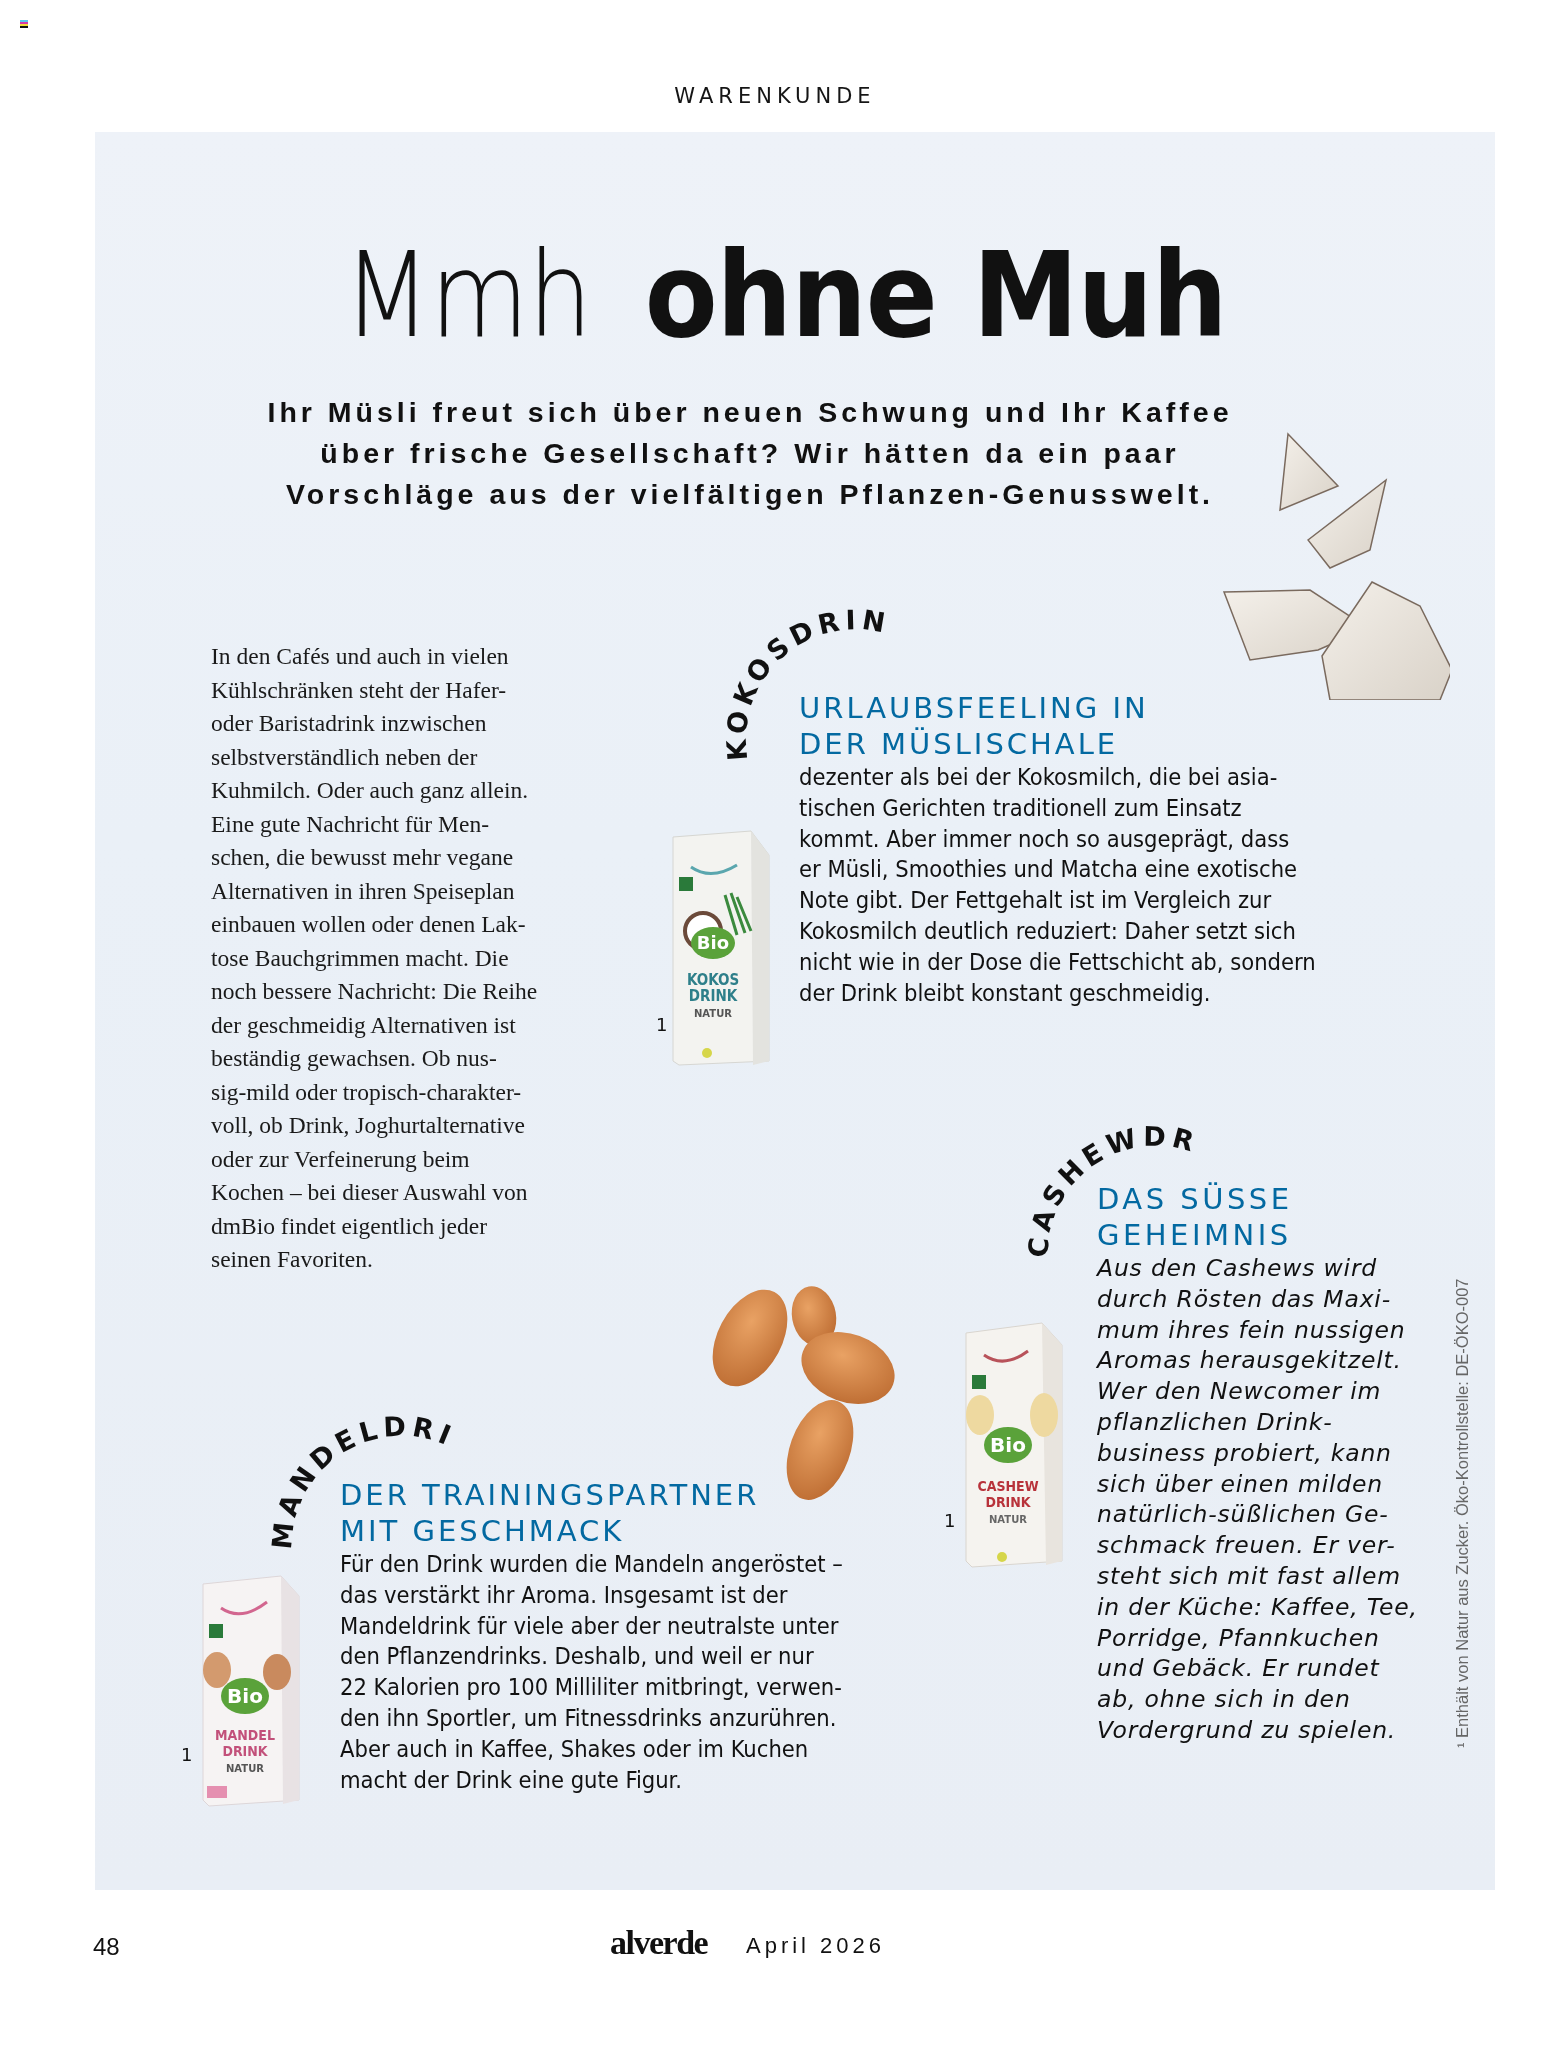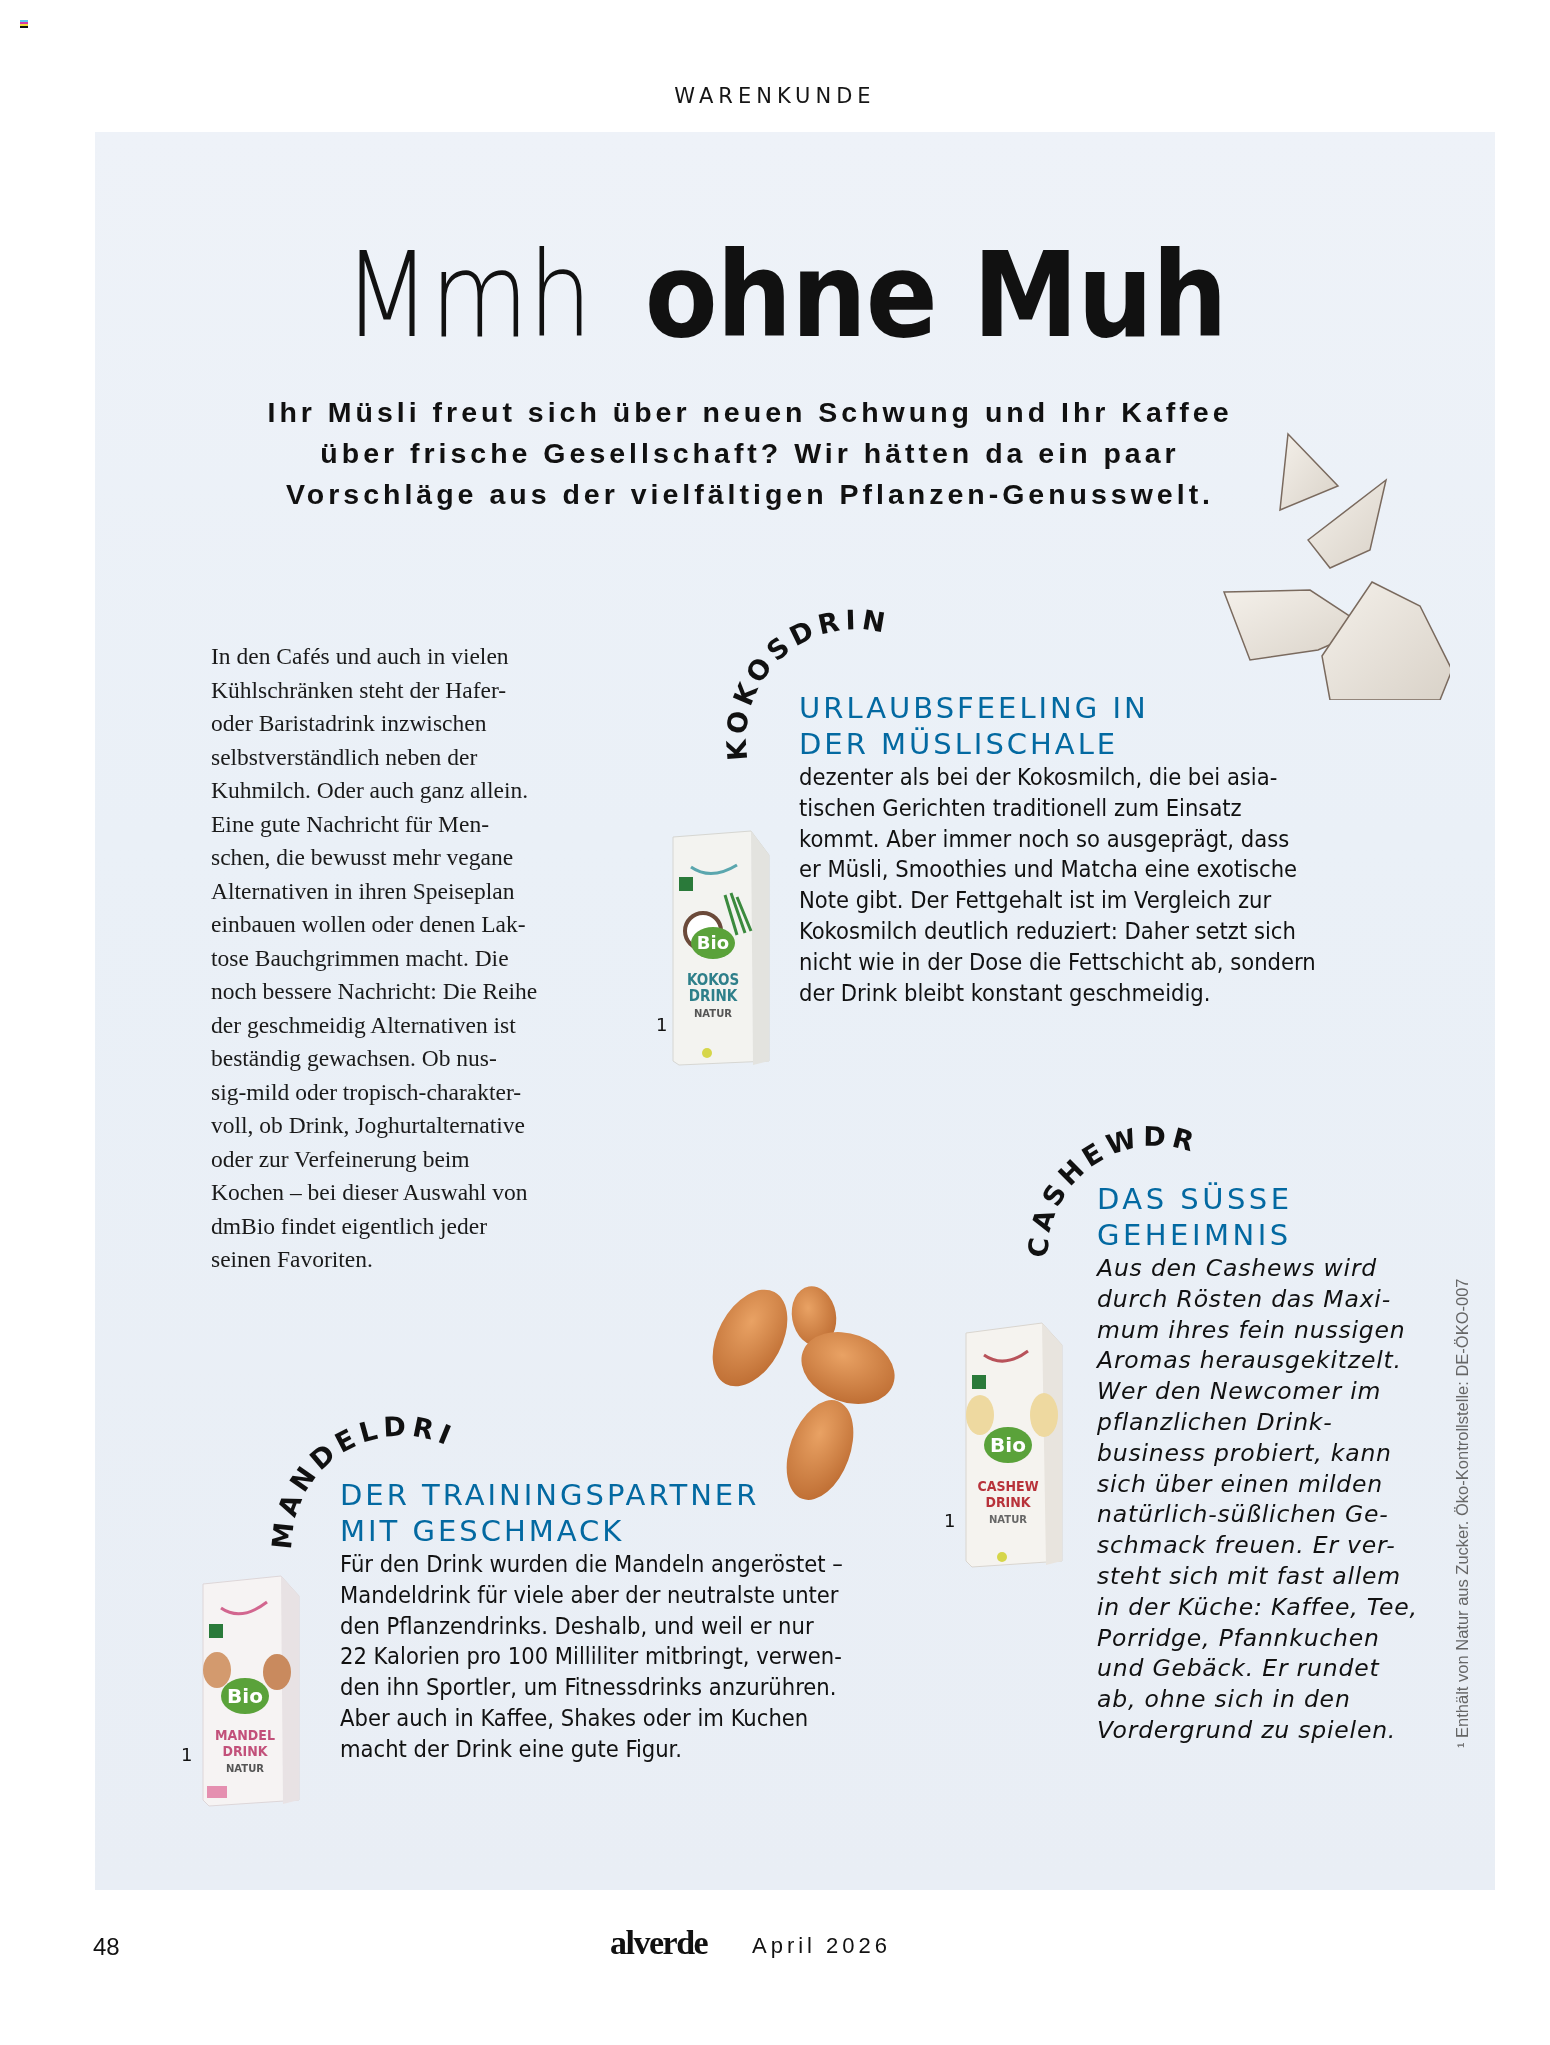--- a/index.html
+++ b/index.html
@@ -49,21 +49,21 @@
   .arc { overflow:visible; }
   .arc text { font-family:"DejaVu Sans", sans-serif; font-weight:700; font-size:27px; letter-spacing:5px; fill:#111; }
   .fnum { font-size:18px; color:#111; }
   .footnote {
     left:1453px; top:1748px; transform-origin:0 0; transform:rotate(-90deg);
     font-size:16.5px; color:#666; white-space:nowrap;
     font-family:"Liberation Sans", sans-serif;
   }
   .footer-page { left:93px; top:1933px; font-size:24px; font-family:"Liberation Sans Narrow","Liberation Sans",sans-serif; }
   .footer-brand { left:610px; top:1924px; font-size:34px; font-family:"Liberation Serif", serif; font-weight:700; letter-spacing:-1.5px; }
-  .footer-date { left:746px; top:1933px; font-size:22px; letter-spacing:4px; font-family:"Liberation Sans", sans-serif;margin-left:6px; }
+  .footer-date { left:746px; top:1933px; font-size:22px; letter-spacing:4px; font-family:"Liberation Sans", sans-serif; }
   .carton { position:absolute; }
 </style>
 </head>
 <body>
 
 <div class="abs cmyk">
   <div style="background:#5ac8f0"></div>
     <div style="background:#d63aa8"></div>
     <div style="background:#f2dc3a"></div>
     <div style="background:#111"></div>
@@ -218,20 +218,21 @@
   <path id="arcM" d="M30 170 A 110 110 0 0 1 186 66" fill="none"></path>
   <text><textPath href="#arcM">MANDELDRINK</textPath></text>
 </svg>
 
 <div class="abs heading" style="left:340px;top:1477px">
   <span>DER TRAININGSPARTNER</span>
   <span>MIT GESCHMACK</span>
 </div>
 <div class="abs para" style="left:340px;top:1549px">
   <span>Für den Drink wurden die Mandeln angeröstet –</span>
+  <span>das verstärkt ihr Aroma. Insgesamt ist der</span>
   <span>Mandeldrink für viele aber der neutralste unter</span>
   <span>den Pflanzendrinks. Deshalb, und weil er nur</span>
   <span>22 Kalorien pro 100 Milliliter mitbringt, verwen-</span>
   <span>den ihn Sportler, um Fitnessdrinks anzurühren.</span>
   <span>Aber auch in Kaffee, Shakes oder im Kuchen</span>
   <span>macht der Drink eine gute Figur.</span>
 </div>
 
 <div class="abs fnum" style="left:181px;top:1744px">1</div>
 

